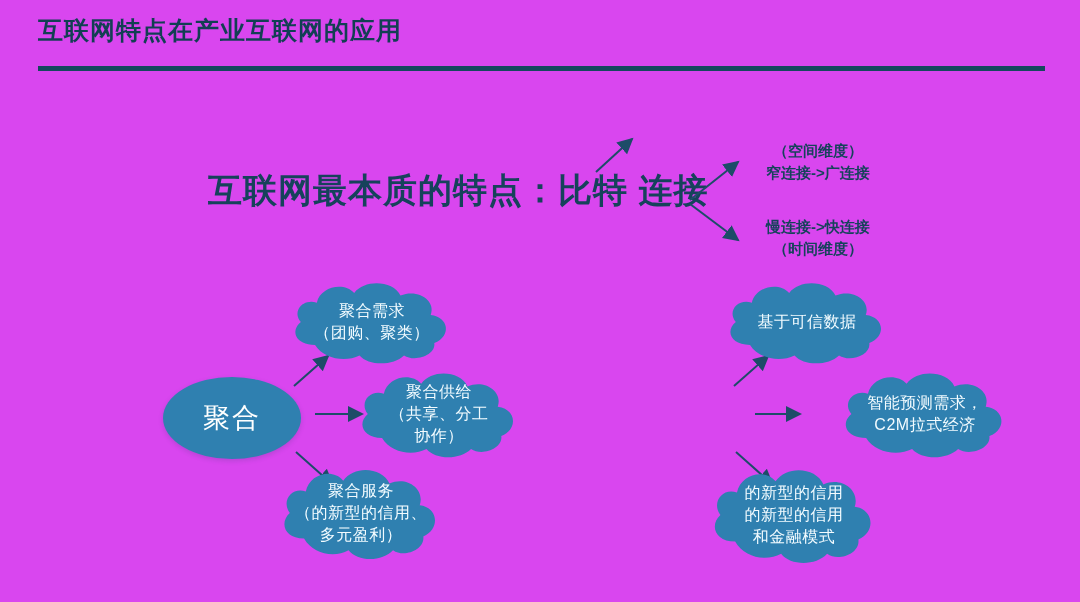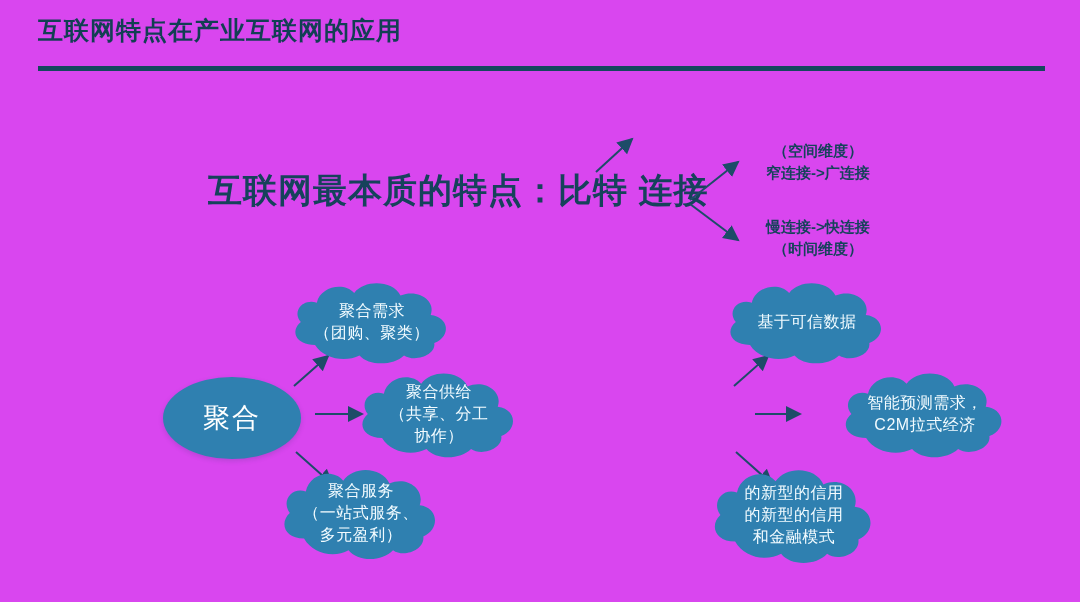--- a/index.html
+++ b/index.html
@@ -193,21 +193,21 @@
       <div>（团购、聚类）</div>
     </div>
   </div>
 
   <div class="cloud" id="cloud-service">
     <svg viewBox="0 0 200 100" preserveAspectRatio="none">
       <path fill="#2f80b0" d="M36,76 C14,76 8,60 20,50 C10,38 22,23 38,28 C42,10 68,4 80,17 C92,1 124,3 132,20 C152,12 172,26 166,42 C186,44 190,66 170,74 C172,88 148,96 136,88 C124,100 96,100 86,88 C70,96 46,92 36,76 Z"></path>
     </svg>
     <div class="cloud-label">
       <div>聚合服务</div>
-      <div>（一站式服务、</div>
+      <div>（的新型的信用、</div>
       <div>多元盈利）</div>
     </div>
   </div>
 
   <div class="cloud" id="cloud-matching">
     <svg viewBox="0 0 200 100" preserveAspectRatio="none">
       <path fill="#2f80b0" d="M36,76 C14,76 8,60 20,50 C10,38 22,23 38,28 C42,10 68,4 80,17 C92,1 124,3 132,20 C152,12 172,26 166,42 C186,44 190,66 170,74 C172,88 148,96 136,88 C124,100 96,100 86,88 C70,96 46,92 36,76 Z"></path>
     </svg>
     <div class="cloud-label">
       <div>基于可信数据</div>

